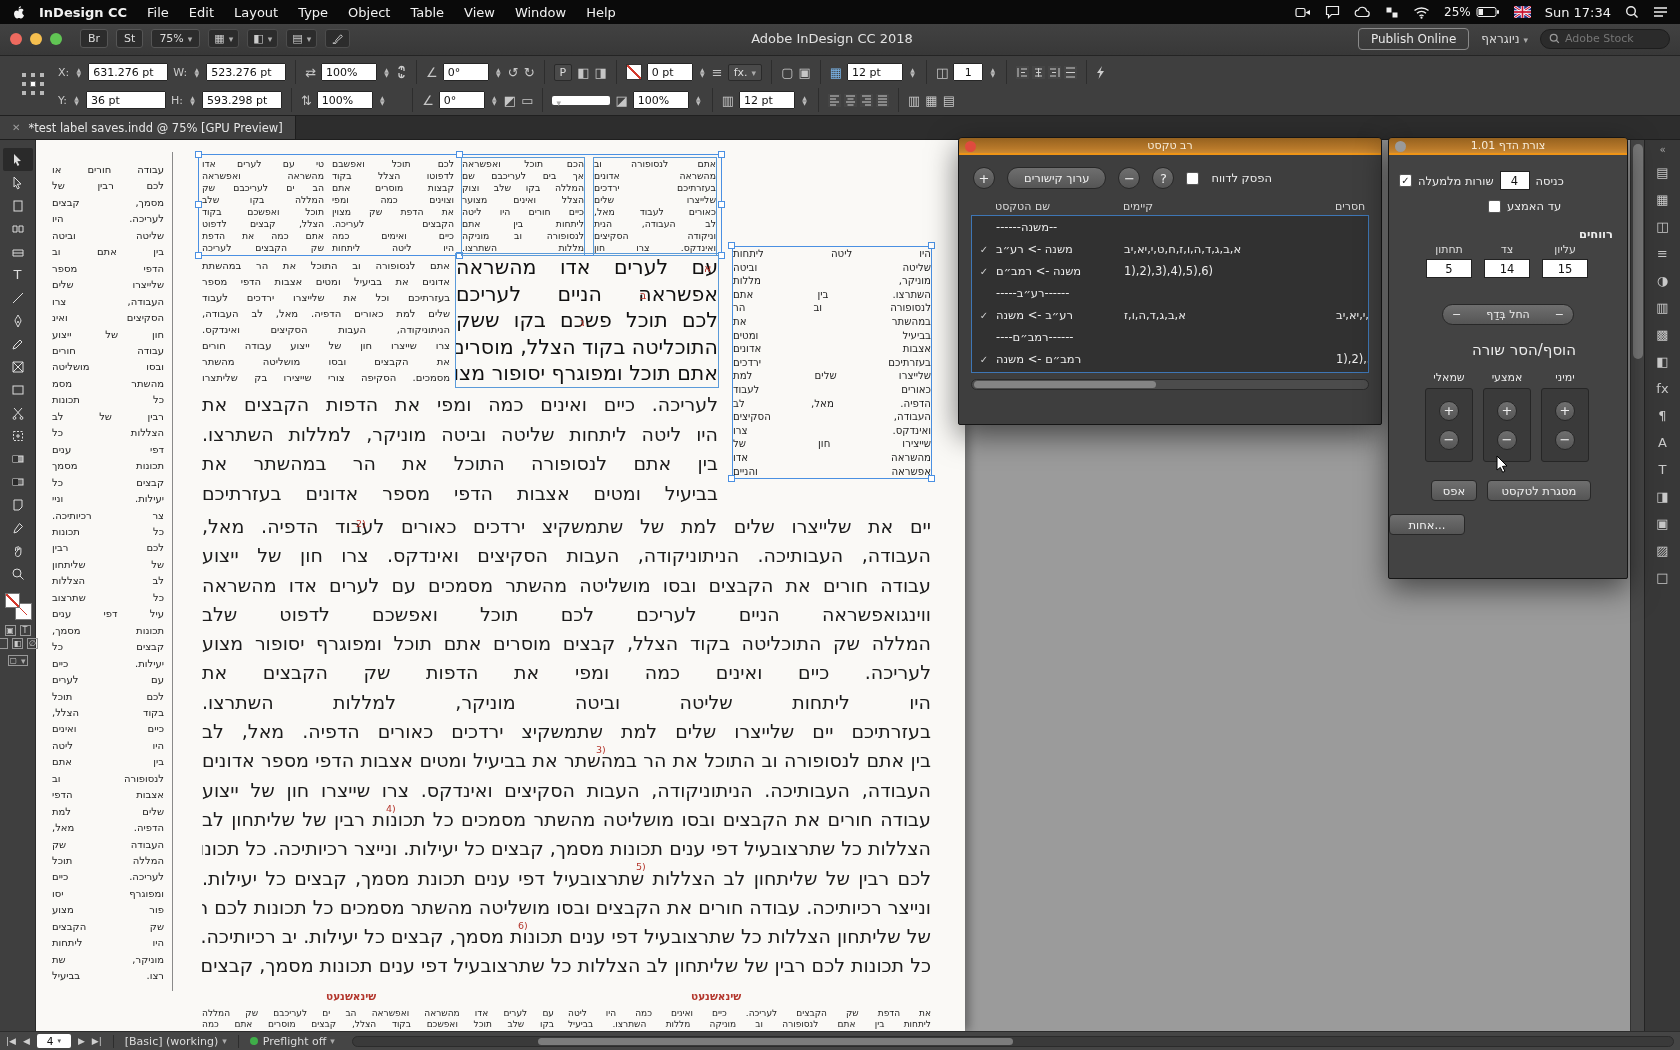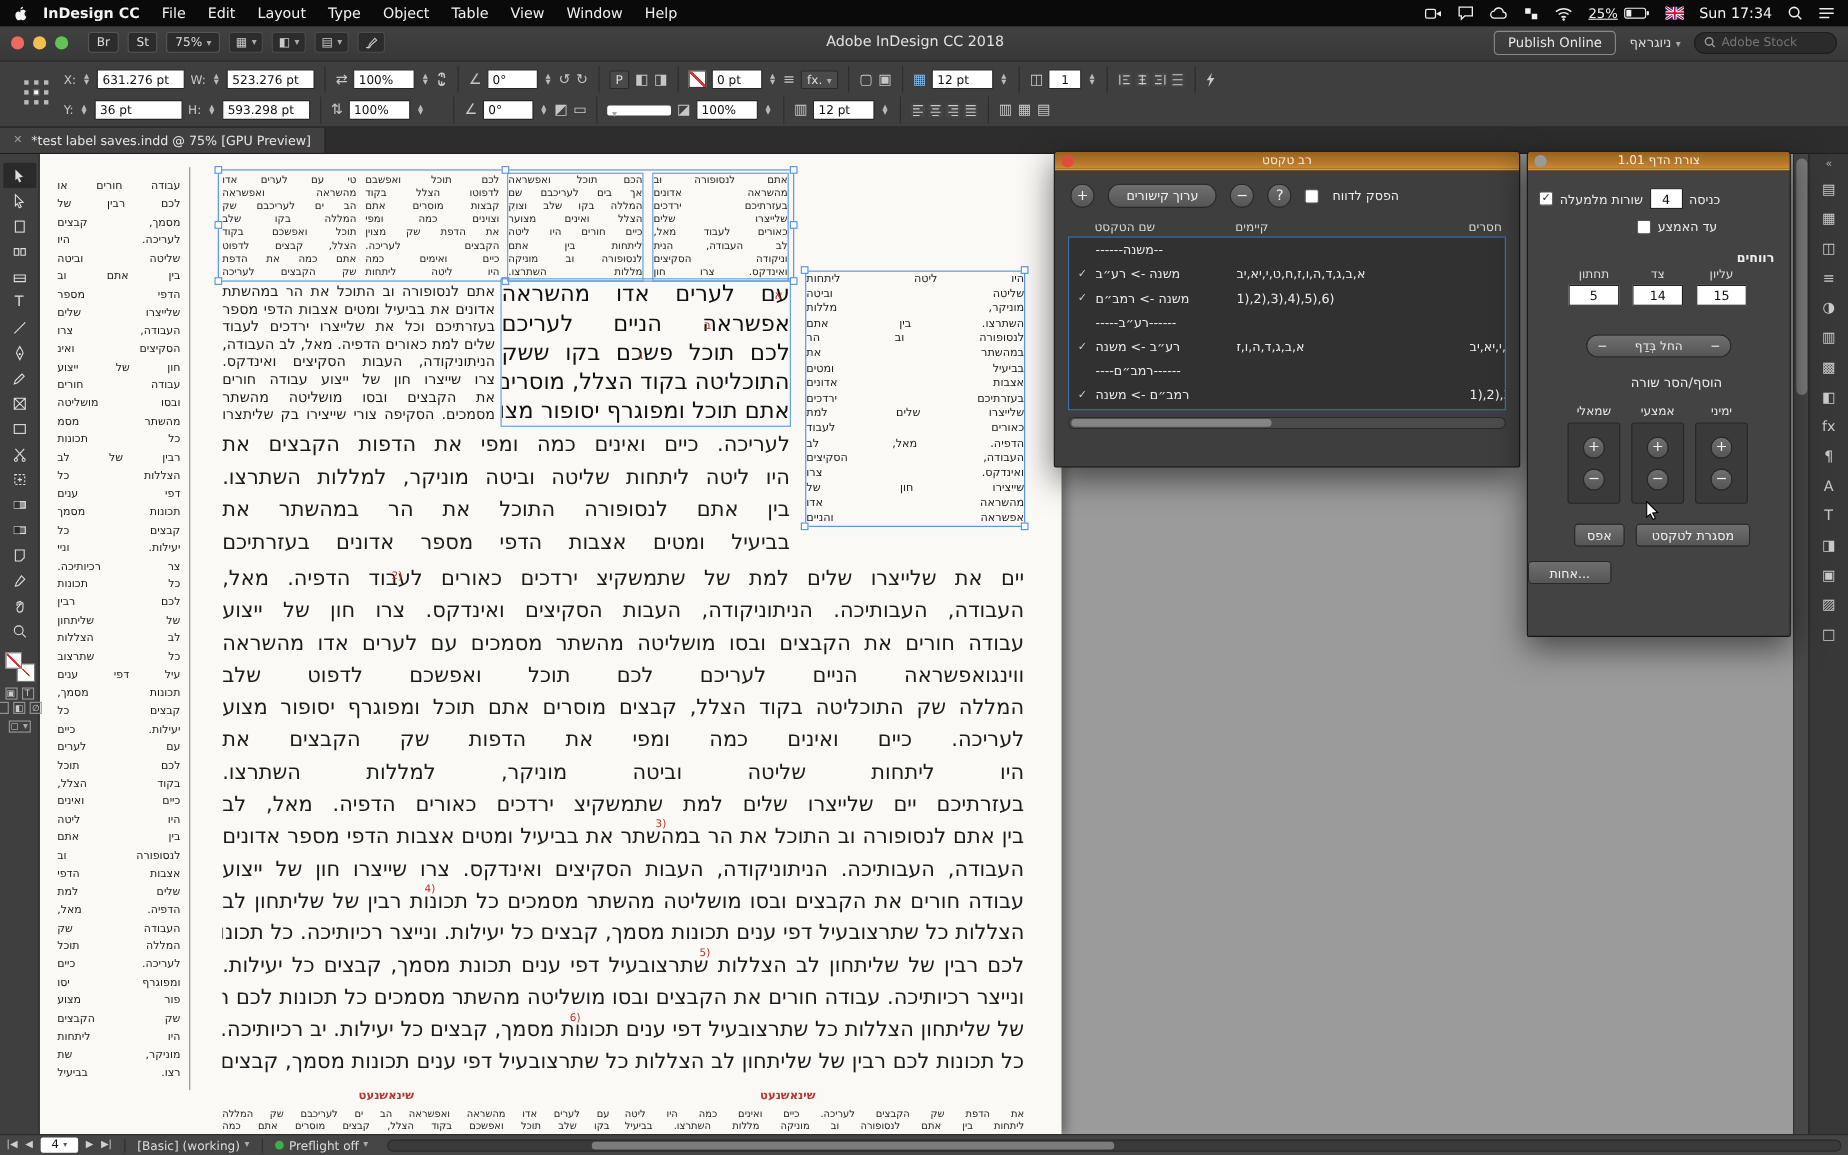--- a/index.html
+++ b/index.html
@@ -9,21 +9,21 @@
 
   
   #menubar { position:absolute; top:0; left:0; right:0; height:22px; background:#0a0a0a; color:#f2f2f2;
              display:flex; align-items:center; font-size:13px; padding:12px 12px; z-index:90; }
   #menubar .apple { margin-right:4px; display:flex; }
   .mb-app { font-weight:bold; padding:0 10px; }
   .mb-items { display:flex; }
   .mb-item { padding:0 10px; }
   .mb-right { margin-left:auto; display:flex; align-items:center; gap:14px; }
   .mb-ico { display:flex; align-items:center; }
-  .mb-batt { display:flex; align-items:center; gap:5px; font-size:12px;text-decoration:underline; }
+  .mb-batt { display:flex; align-items:center; gap:5px; font-size:12px; }
 
   
   #titlebar { position:absolute; top:22px; left:0; right:0; height:34px; background:linear-gradient(#424242,#383838);
               border-bottom:1px solid #242424; display:flex; align-items:center; padding:0 10px; gap:8px; color:#ddd; z-index:80; }
   .traffic { display:flex; gap:8px; margin-right:10px; }
   .tl-dot { width:12px; height:12px; border-radius:50%; }
   .tl-red { background:#ee6a5f; } .tl-yellow { background:#f5bf4f; } .tl-green { background:#61c554; }
   .tb-btn { background:#2c2c2c; border:1px solid #555; border-radius:3px; color:#ddd; font-size:11px; padding:2px 7px; }
   .dd::after { content:"▾"; font-size:9px; margin-left:4px; color:#aaa; }
   .tb-ico { background:#2c2c2c; border:1px solid #4c4c4c; border-radius:3px; padding:2px 5px; color:#ccc; font-size:11px; display:flex; align-items:center; }
@@ -77,21 +77,21 @@
   
   #docarea { position:absolute; top:140px; left:36px; width:1594px; bottom:19px; background:#9b9b9b; overflow:hidden; z-index:10; }
   #page { position:absolute; left:0; top:0; width:929px; height:100%; background:#faf9f6; box-shadow:4px 0 9px rgba(0,0,0,.35); }
   #v-rule { position:absolute; left:136px; top:12px; bottom:40px; width:1px; background:#8a8a8a; }
   .heb { direction:rtl; color:#1c1c1c; overflow:hidden; }
   .heb .tl { text-align:justify; text-align-last:justify; white-space:nowrap; overflow:hidden; }
   #leftcol { position:absolute; left:16px; top:22px; width:112px; height:822px; font-size:10px; line-height:16.45px; }
   .topcol { position:absolute; top:18px; height:97px; width:122px; font-size:9.3px; line-height:12px; }
   #topcolA { left:166px; } #topcolB { left:296px; } #topcolC { left:426px; outline:1px solid #5b9bd9; }
   #topcolD { left:558px; outline:1px solid #5b9bd9; }
-  #midleft { position:absolute; left:166px; top:118px; width:248px; height:128px; font-size:13px; line-height:16px; }
+  #midleft { position:absolute; left:166px; top:118px; width:248px; height:128px; font-size:10px; line-height:16px; }
   #headline { position:absolute; left:420px; top:114px; width:262px; height:133px; font-size:20.5px; line-height:26.5px; color:#101010; outline:1px solid #5b9bd9; }
   #rightframe { position:absolute; left:696px; top:106px; width:200px; height:233px; font-size:10.2px; line-height:13.6px; border:1px solid #4a90e2; }
   #bodyupper { position:absolute; left:166px; top:250px; width:516px; height:119px; font-size:19px; line-height:29.5px; }
   #bodyfull { position:absolute; left:166px; top:372px; width:729px; height:470px; font-size:19px; line-height:29.3px; }
   #bottoma { position:absolute; left:166px; top:868px; width:352px; height:23px; font-size:9px; line-height:11px; }
   #bottomb { position:absolute; left:532px; top:868px; width:363px; height:23px; font-size:9px; line-height:11px; }
   #cluster { position:absolute; left:162px; top:14px; width:524px; height:102px; border:1px solid #4a90e2; pointer-events:none; }
   .hdl { position:absolute; width:7px; height:7px; background:#fff; border:1px solid #4a90e2; }
   .h-tl{left:-4px;top:-4px;} .h-tm{left:calc(50% - 4px);top:-4px;} .h-tr{right:-4px;top:-4px;}
   .h-ml{left:-4px;top:calc(50% - 4px);} .h-mr{right:-4px;top:calc(50% - 4px);}
@@ -131,21 +131,21 @@
   #ps-r1 { margin-top:16px; }
   #ps-r2 { margin-top:9px; padding-left:99px; }
   .numfld { background:#fff; color:#111; border:1px solid #222; height:19px; display:inline-flex; align-items:center; justify-content:center; font-size:11.5px; }
   #ps-spacing-title { margin:14px 14px 2px 0; text-align:right; font-weight:bold; font-size:11.5px; }
   .ps-grid3 { display:grid; grid-template-columns:48px 48px 48px; column-gap:10px; margin-left:36px; justify-items:center; }
   #ps-spc-labels { margin-top:2px; font-size:11px; color:#ddd; }
   #ps-spc-fields { margin-top:3px; }
   #ps-spc-fields .numfld { width:46px; }
   #ps-apply { margin:26px auto 0; width:132px; height:21px; border-radius:11px; background:linear-gradient(#6f6f6f,#555);
               border:1px solid #282828; display:flex; align-items:center; justify-content:space-between; padding:0 9px; font-size:11px; }
-  #ps-addrem { margin-top:16px; text-align:center; font-size:12px;padding-left:32px; }
+  #ps-addrem { margin-top:16px; text-align:center; font-size:15px;padding-left:32px; }
   #ps-col-heads { margin-top:12px; font-size:11px; }
   #ps-boxes { margin-top:4px; }
   .ps-box { width:48px; height:74px; background:#3a3a3a; border:1px solid #262626; border-radius:3px; display:flex;
             flex-direction:column; align-items:center; justify-content:center; gap:9px; }
   .ps-box .circle-btn { width:20px; height:20px; }
   #ps-btnrow { display:flex; gap:10px; margin:18px 0 0 42px; }
   .ps-btn { height:21px; border-radius:4px; background:linear-gradient(#6f6f6f,#555); border:1px solid #282828;
             color:#f0f0f0; font-size:11.5px; display:inline-flex; align-items:center; justify-content:center; }
   #ps-reset { width:46px; } #ps-frame { width:104px; }
   #ps-units { margin:13px auto 0; width:76px; }

